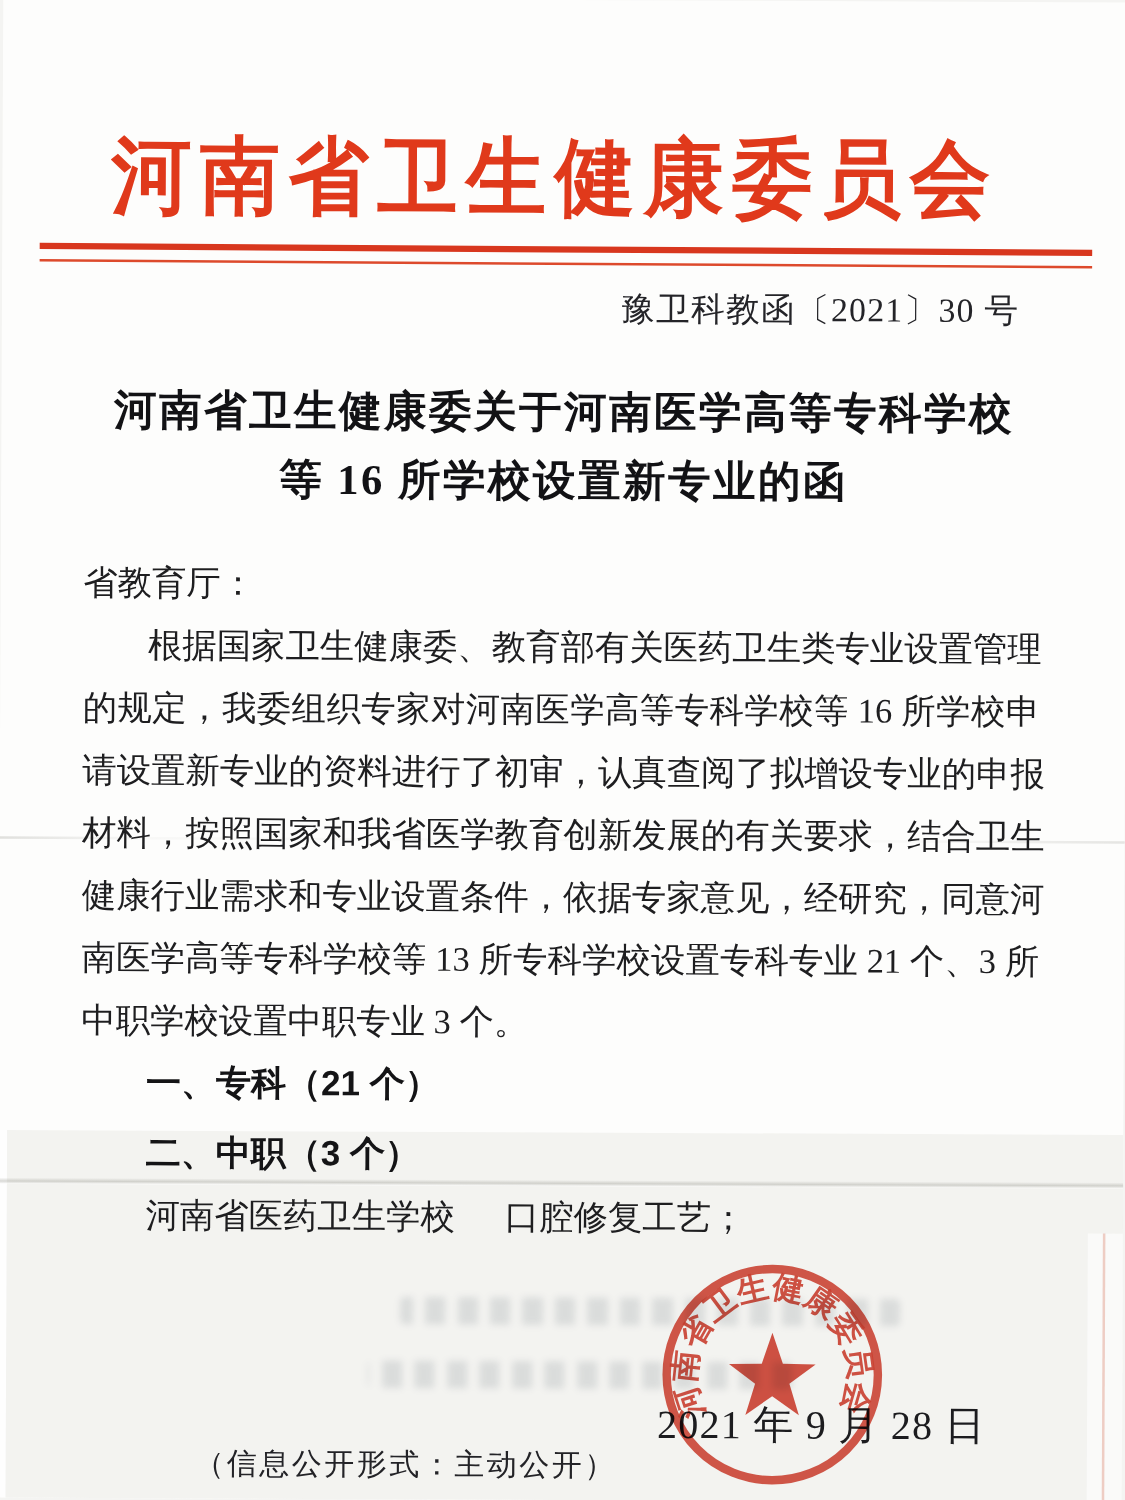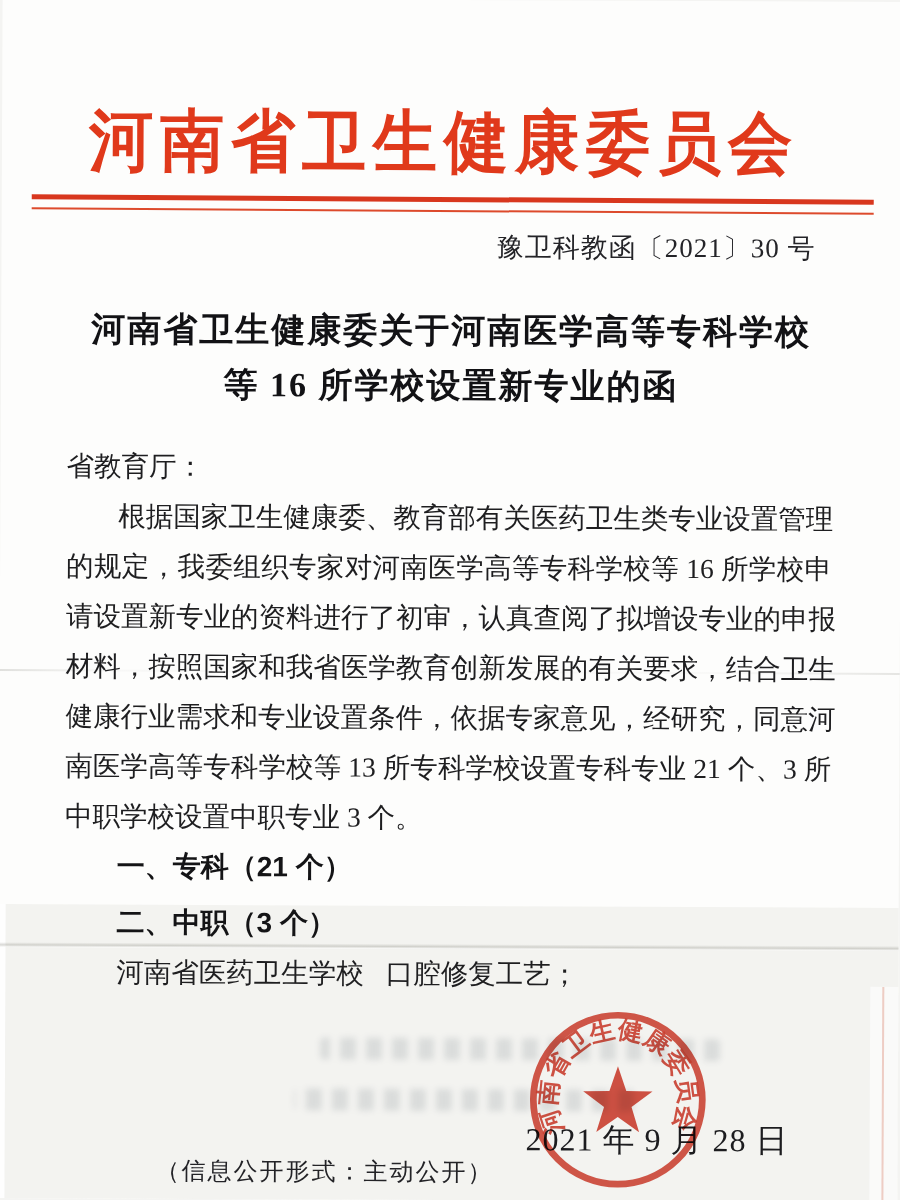--- a/index.html
+++ b/index.html
@@ -73,21 +73,21 @@
   .bl{height:50px;line-height:50px;text-align:justify;text-align-last:justify;white-space:nowrap;}
   .bl.no-just{text-align-last:left;}
   .bl.indent{padding-left:52px;width:714px;}
   .sec{
     height:50px;line-height:50px;padding-left:52px;
     font-family:"Liberation Sans","DejaVu Sans",sans-serif;
     font-weight:bold;font-size:28px;color:#141416;
   }
   .sec.second{margin-top:6px;}
   .entry{height:50px;line-height:50px;padding-left:52px;font-size:27.5px;color:#1e1e20;}
-  .entry .major{margin-left:22px;font-family:Liberation Mono, monospace;}
+  .entry .major{margin-left:40px;font-family:Liberation Mono, monospace;}
   
   .date-line{
     position:absolute;left:528px;top:1118px;
     font-size:32px;color:#1c1c1f;letter-spacing:1px;white-space:nowrap;z-index:2;
   }
   .seal{
     position:absolute;left:524px;top:1003px;width:192px;height:192px;
     mix-blend-mode:multiply;opacity:.92;z-index:3;
   }
   .footer-note{

